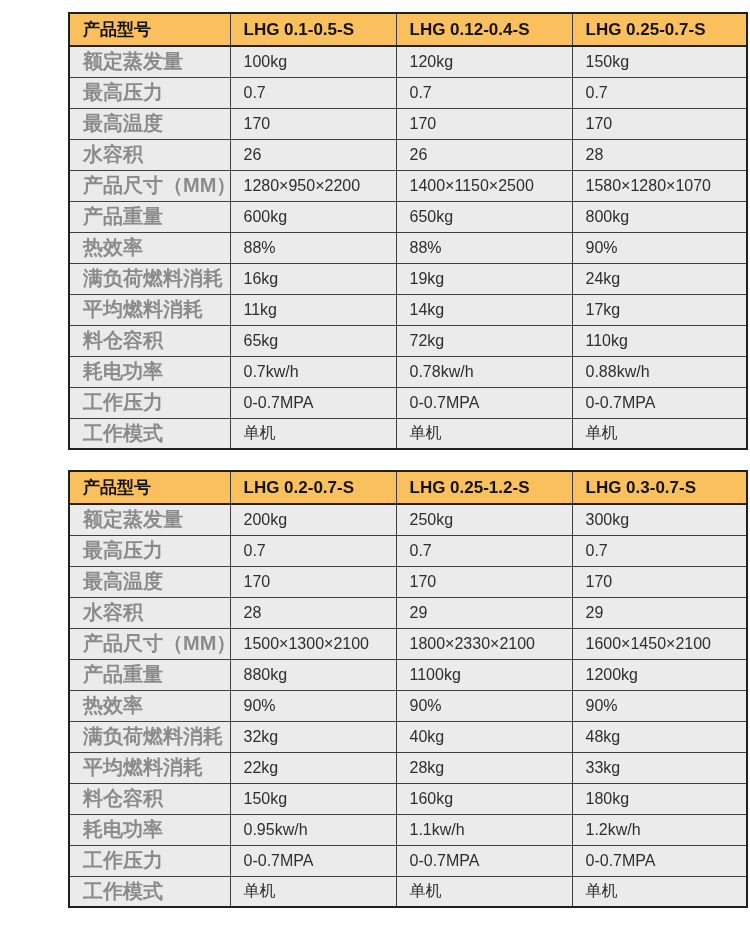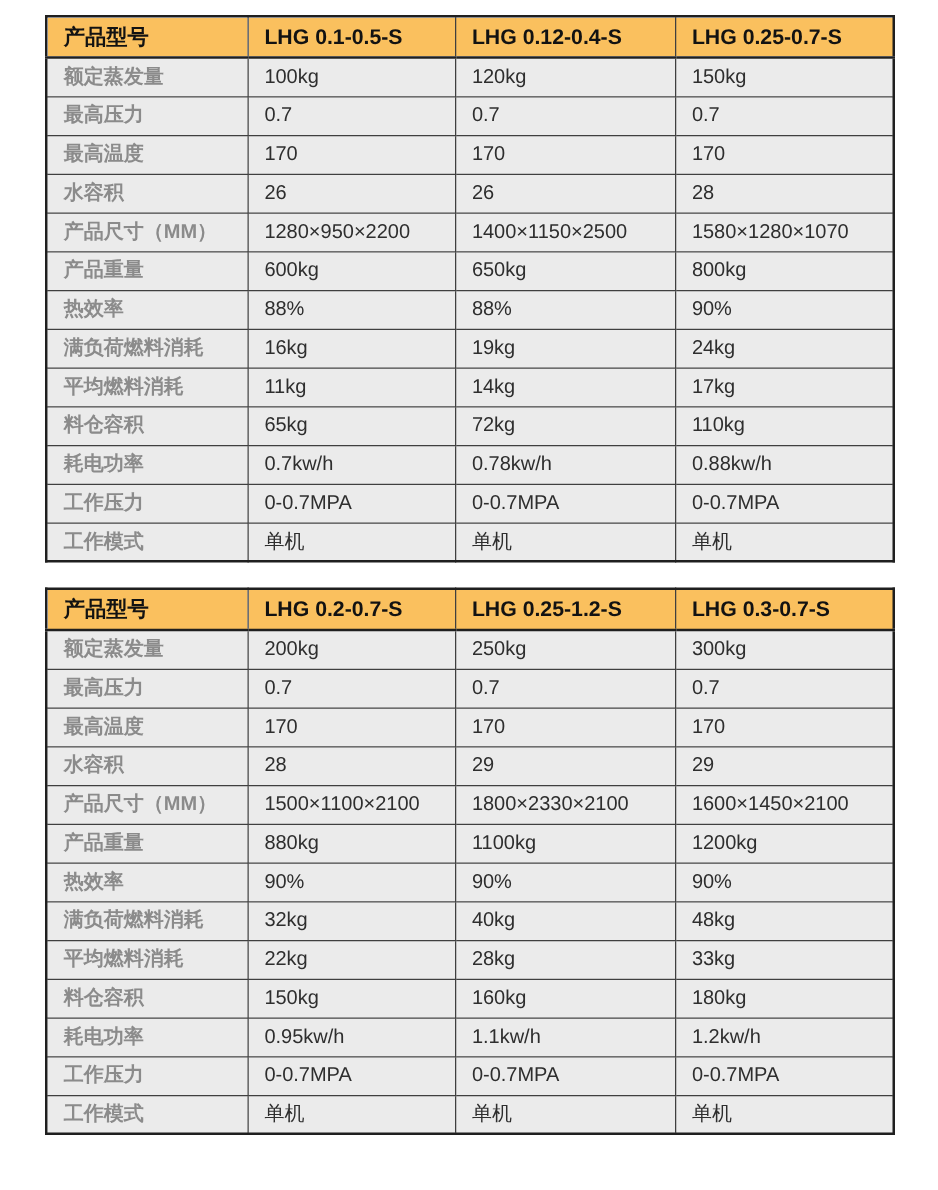--- a/index.html
+++ b/index.html
@@ -16,20 +16,21 @@
   html,body{margin:0;padding:0;}
   body{
     width:750px;
     height:952px;
     background:var(--page-bg);
     font-family:"Liberation Sans","DejaVu Sans",sans-serif;
     overflow:hidden;
   }
   .page-wrap{
     padding:12px 36px 0 36px;
+    margin-left:32px;
   }
   table.spec-table{
     width:678px;
     table-layout:fixed;
     border-collapse:collapse;
     border:2px solid var(--outer-border);
     margin-bottom:20px;
   }
   table.spec-table col.c0{width:161px;}
   table.spec-table col.c1{width:166px;}
@@ -48,21 +49,21 @@
     background:var(--header-bg);
     color:var(--header-text);
     font-size:17px;
     font-weight:bold;
     height:33px;
     border-bottom:2px solid var(--outer-border);
   }
   .spec-table tbody th{
     background:var(--cell-bg);
     color:var(--label-text);
-    font-size:16px;
+    font-size:20px;
     font-weight:bold;
   }
   .spec-table tbody td{
     background:var(--cell-bg);
     color:var(--value-text);
     font-size:16px;
     font-weight:normal;
   }
 </style>
 </head>
@@ -202,21 +203,21 @@
           <td>170</td>
         </tr>
         <tr>
           <th>水容积</th>
           <td>28</td>
           <td>29</td>
           <td>29</td>
         </tr>
         <tr>
           <th>产品尺寸（MM）</th>
-          <td>1500×1100×2100</td>
+          <td>1500×1300×2100</td>
           <td>1800×2330×2100</td>
           <td>1600×1450×2100</td>
         </tr>
         <tr>
           <th>产品重量</th>
           <td>880kg</td>
           <td>1100kg</td>
           <td>1200kg</td>
         </tr>
         <tr>

